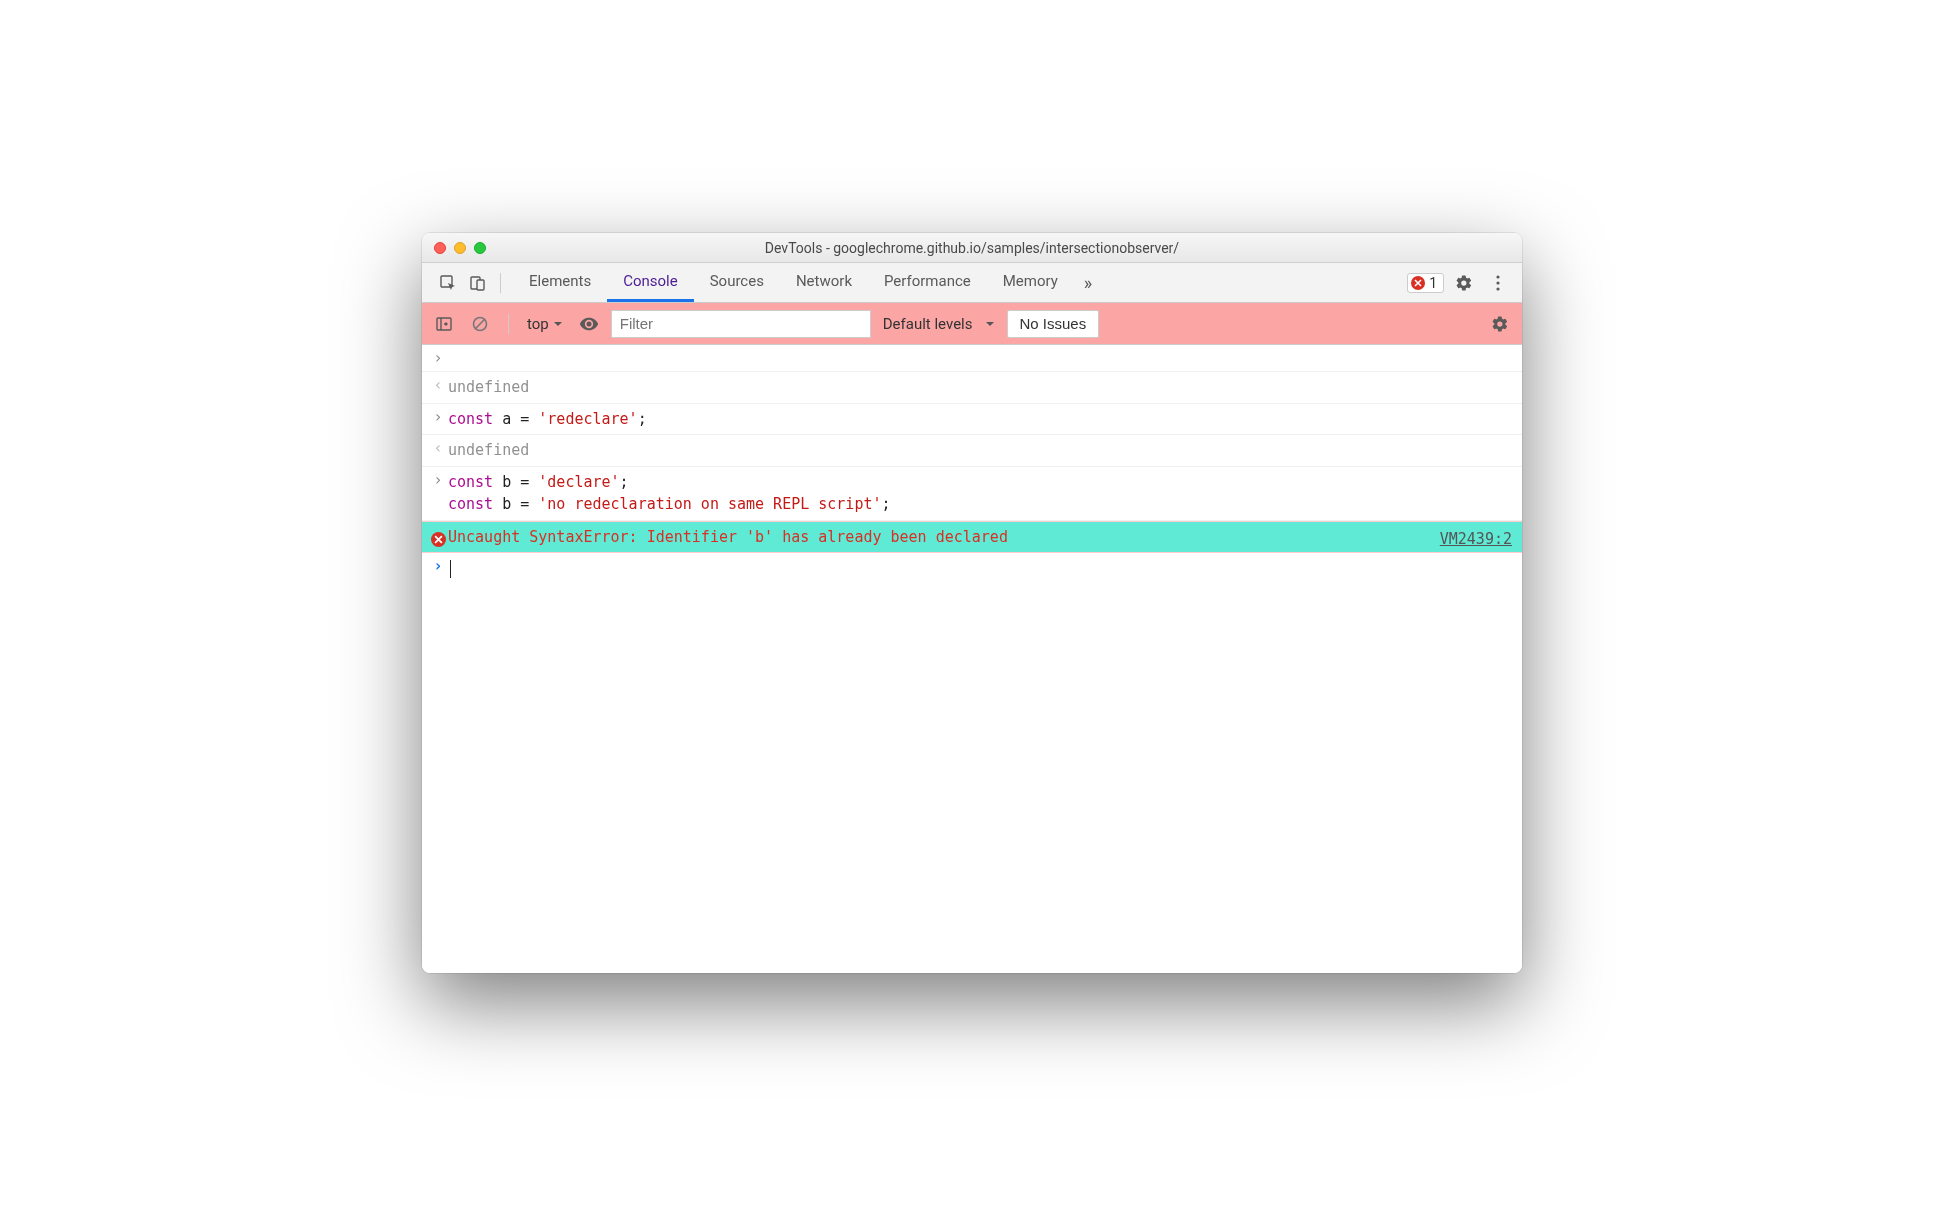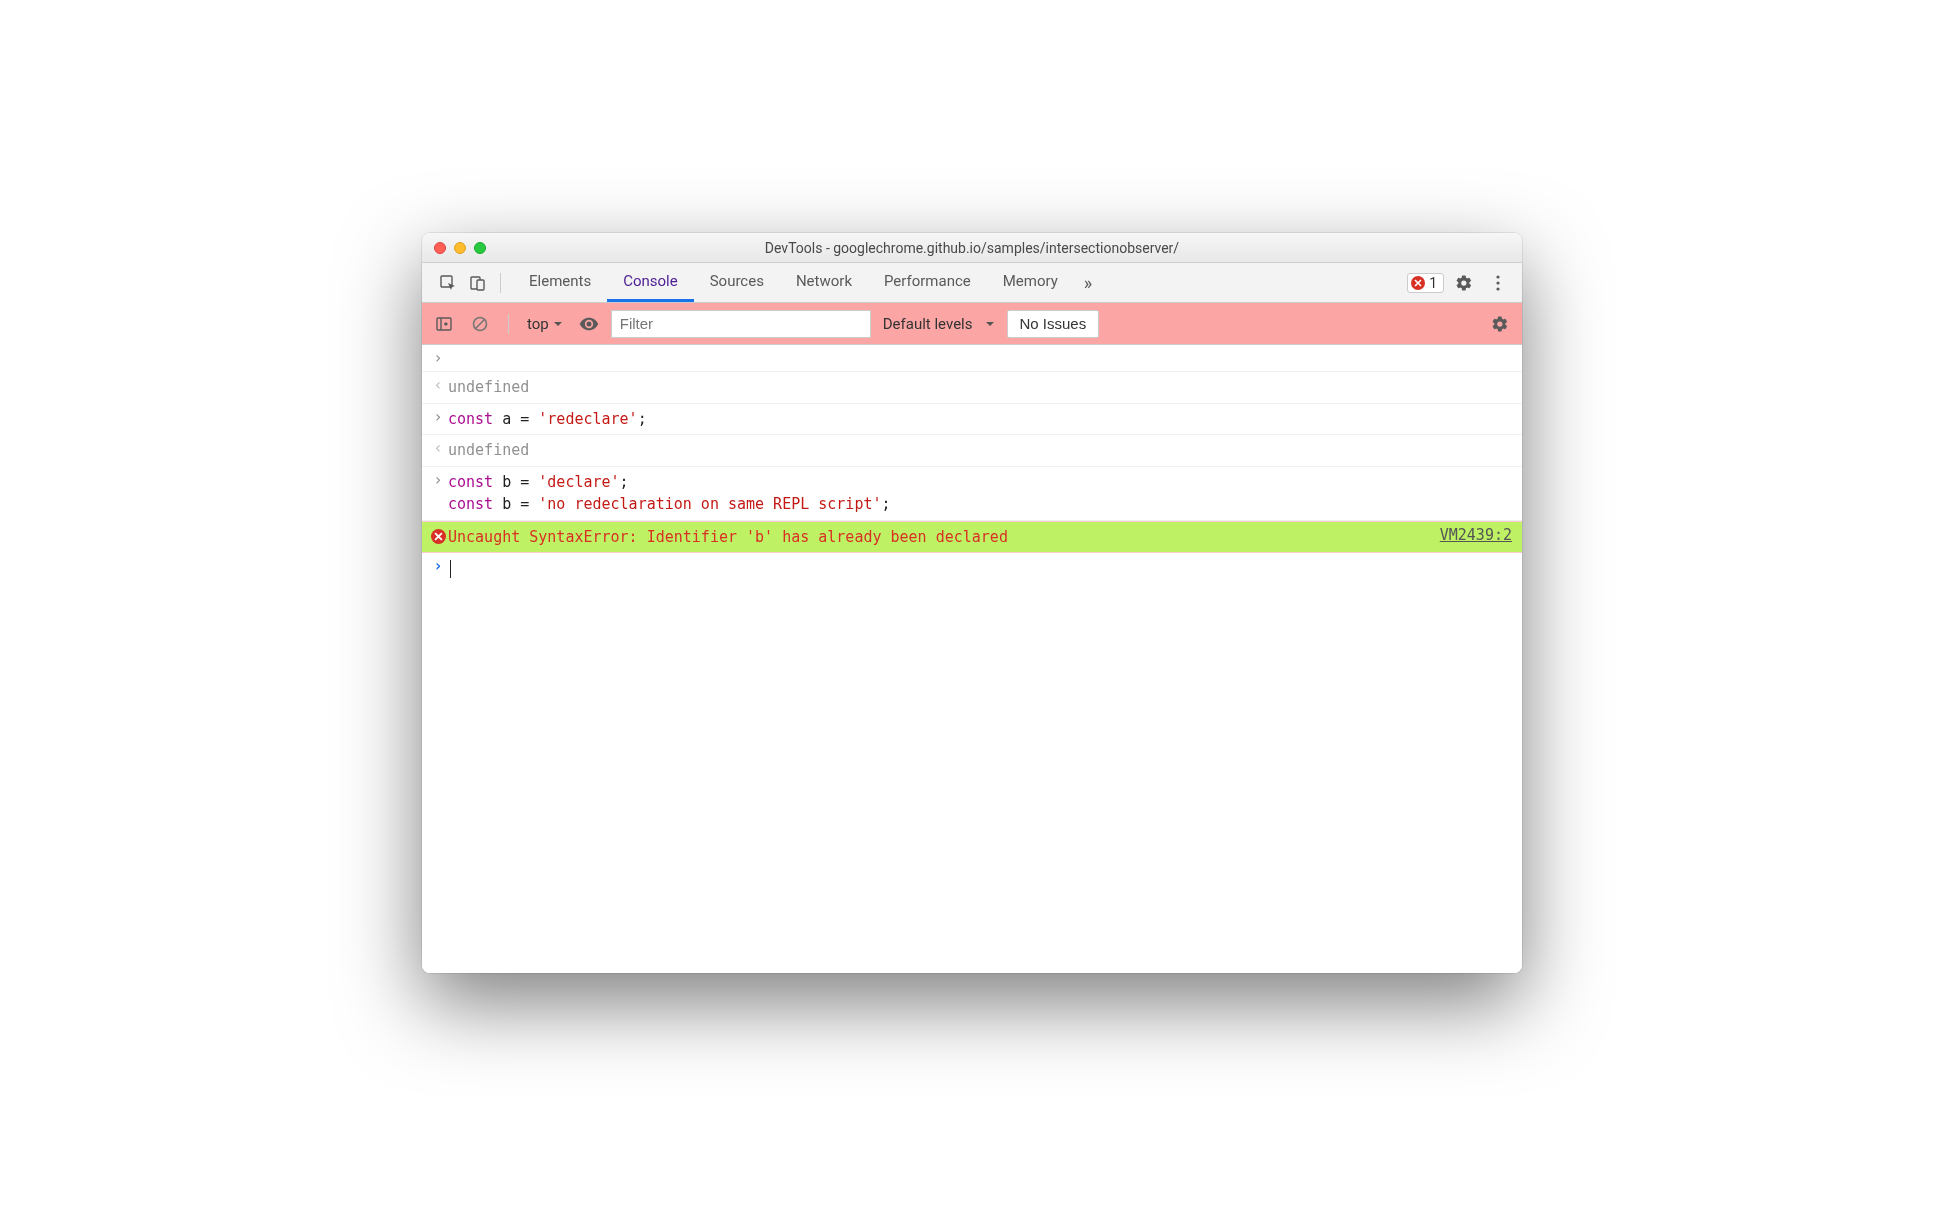--- a/index.html
+++ b/index.html
@@ -190,24 +190,25 @@
     color: #888;
     text-align: center;
     user-select: none;
   }
   .row .content {
     flex: 1;
     white-space: pre;
     line-height: 1.5;
   }
   .row.error {
-    background: #bef264;
+    background: #5eead4;
     border-top: 1px solid #fcc;
     border-bottom: 1px solid #fcc;
     color: #d93025;
+    align-items: flex-end;
   }
   .row.error .gutter { color: #d93025; }
   .row .link {
     color: #555;
     text-decoration: underline;
     cursor: pointer;
     margin-left: auto;
     padding-left: 12px;
   }   
   .keyword { color: #aa0d91; } 

